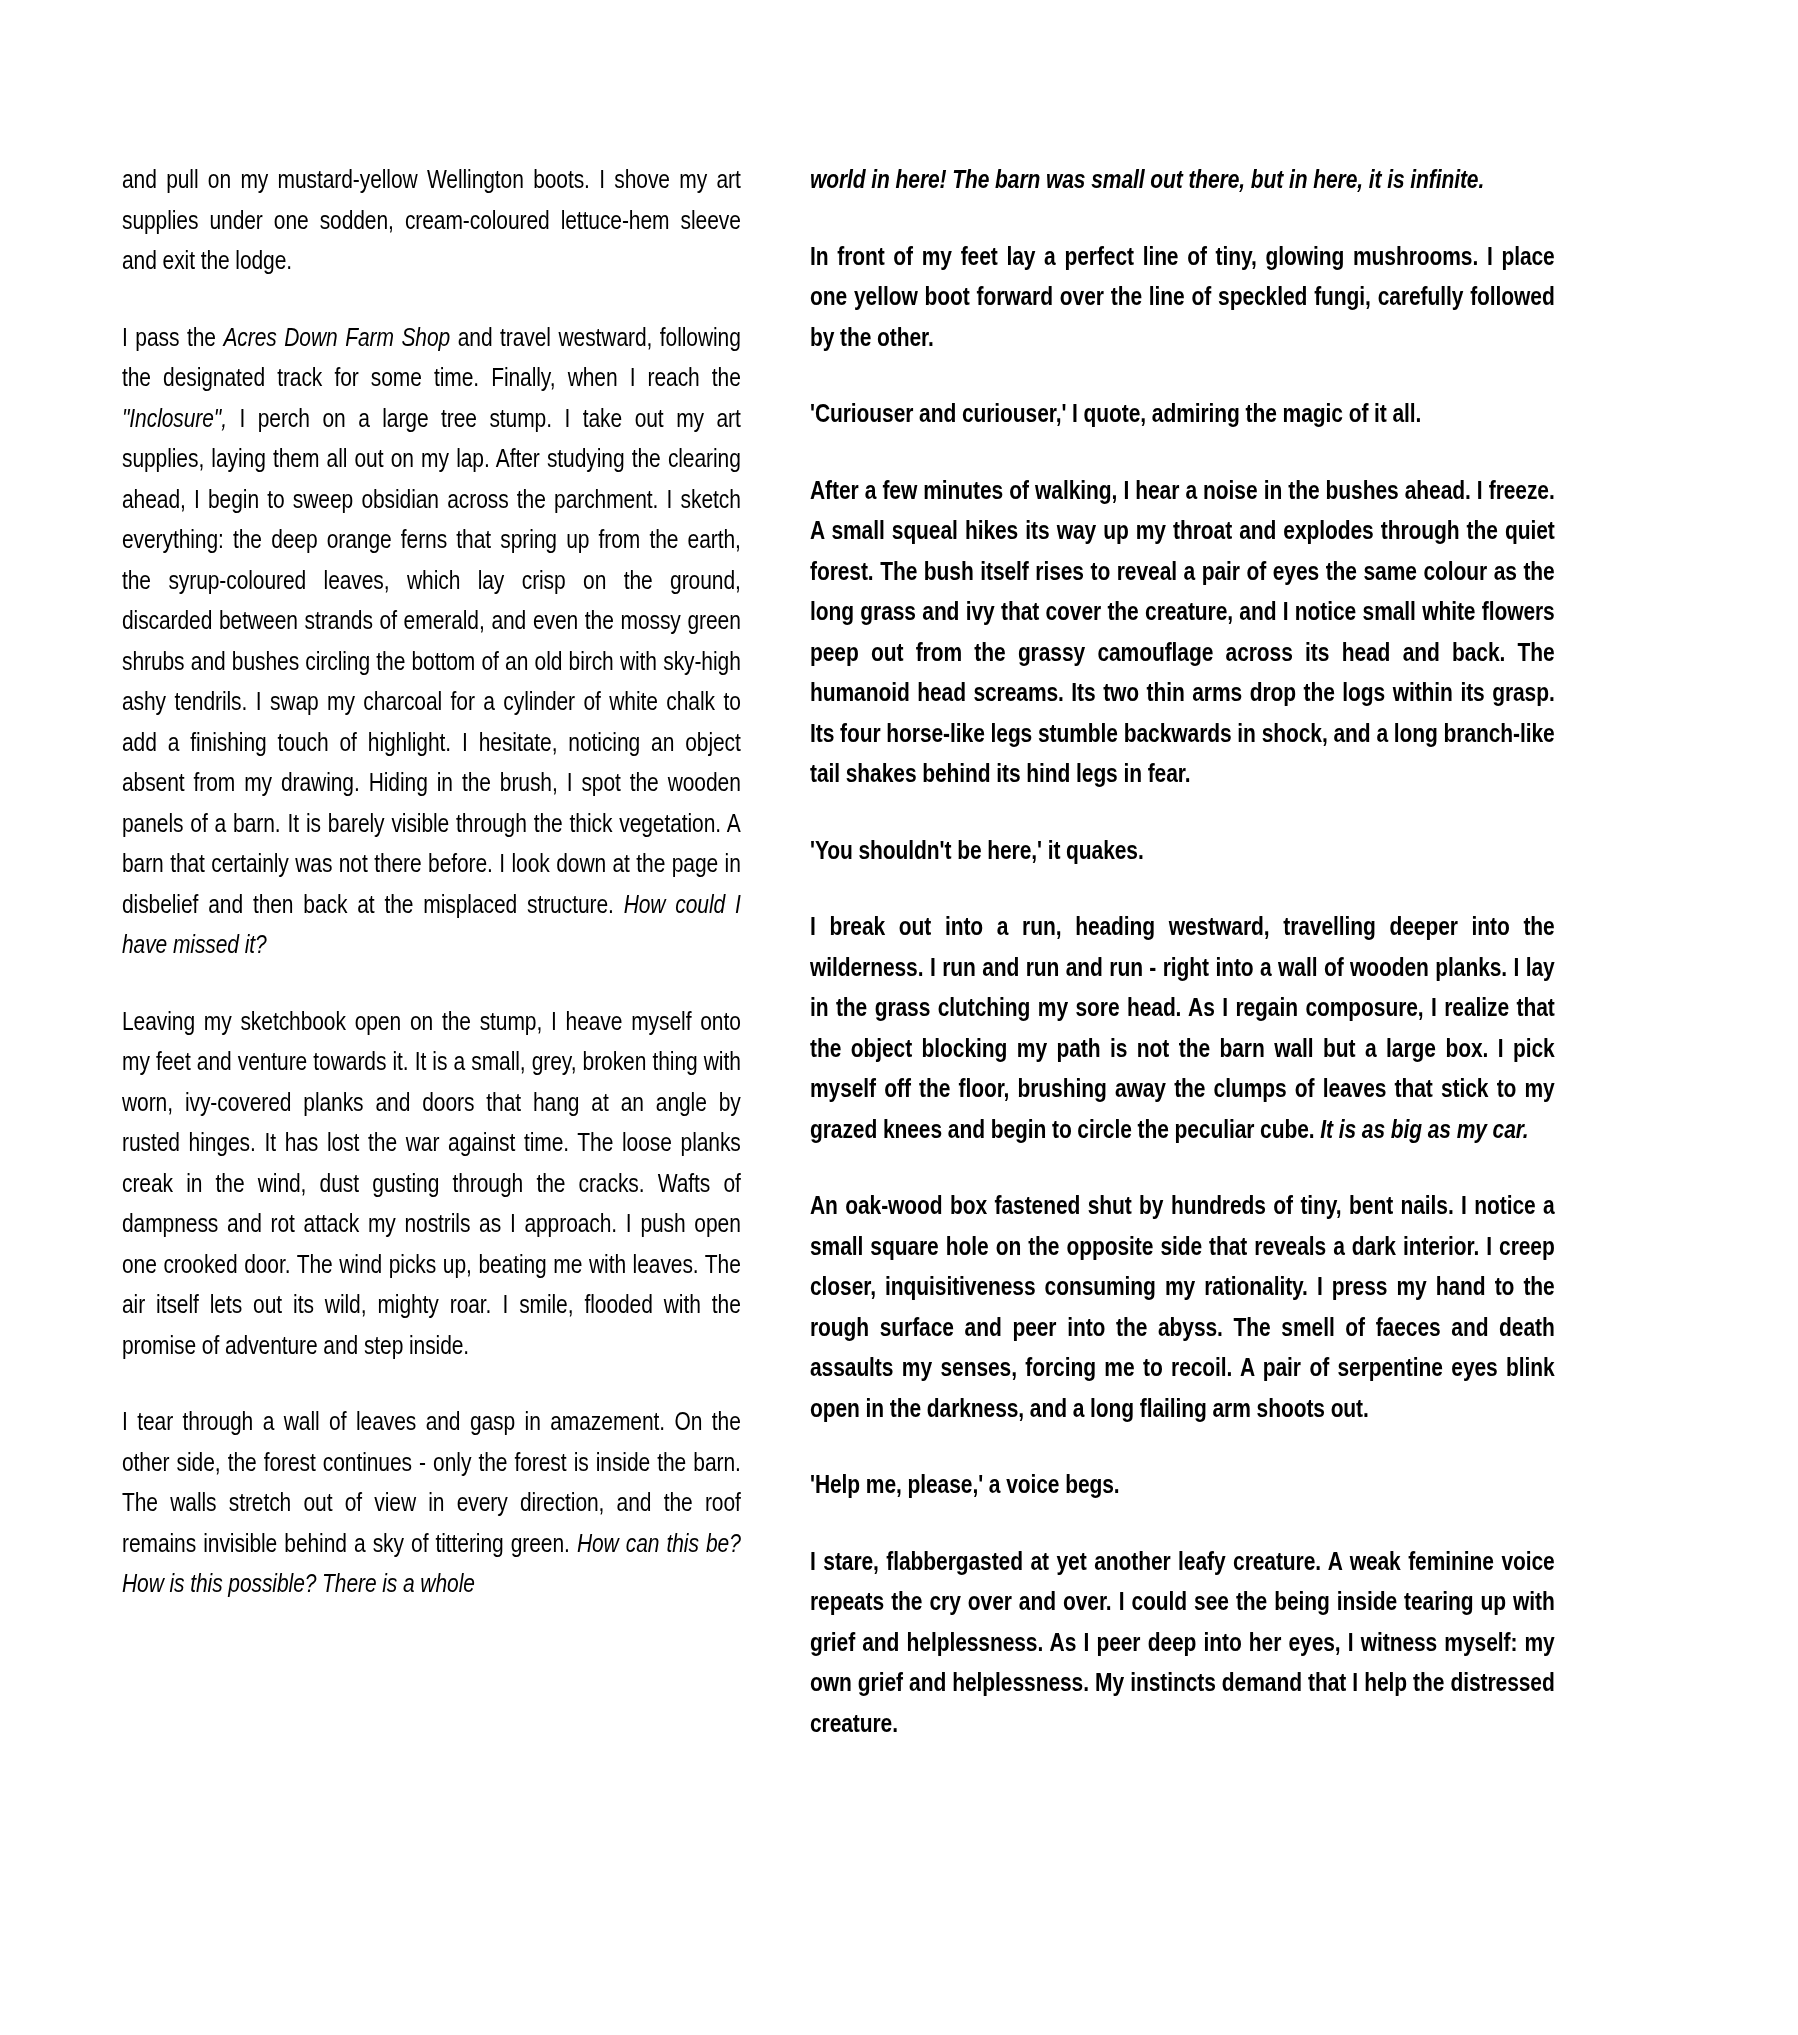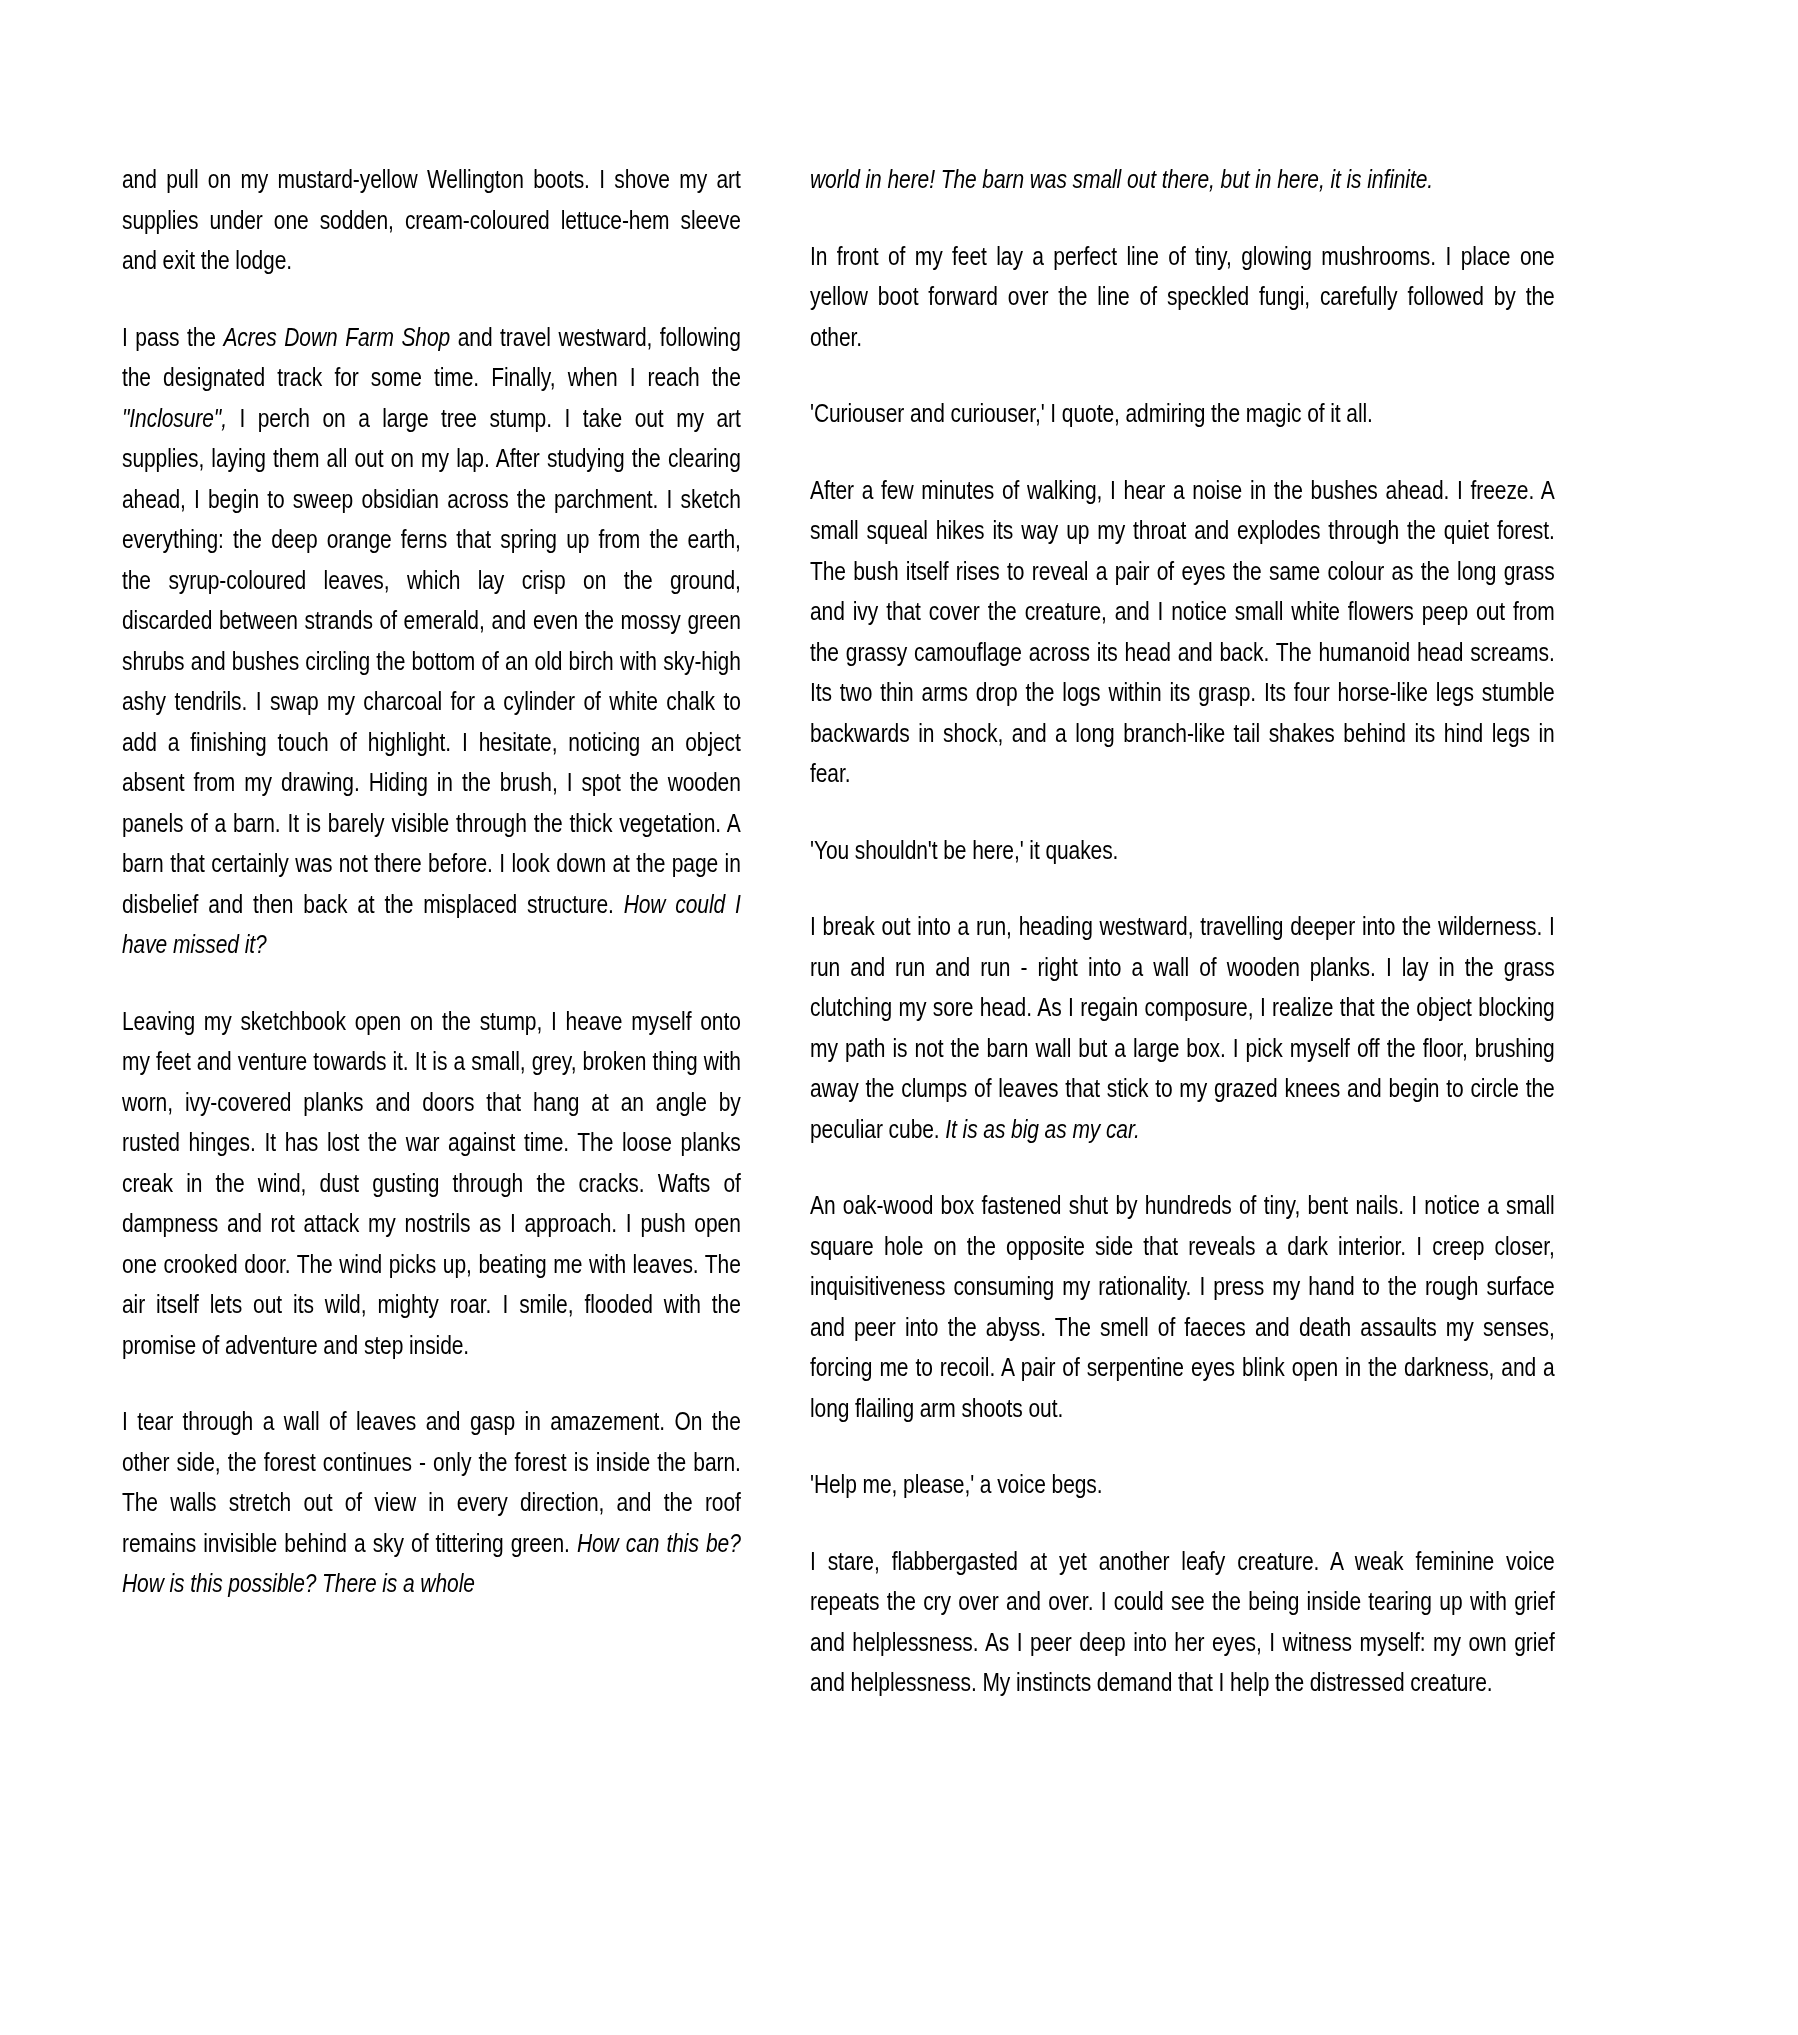--- a/index.html
+++ b/index.html
@@ -39,20 +39,21 @@
   }
 
   .column {
     width: 619px;
     flex: 0 0 619px;
   }
 
   .column.right {
     width: 745px;
     flex: 0 0 745px;
+    font-weight: bold;
   }
 
   p.para {
     margin: 0 0 36px 0;
     text-align: justify;
     text-justify: inter-word;
     font-size: 25px;
     line-height: 1.62;
     letter-spacing: -0.1px;
     font-stretch: condensed;

